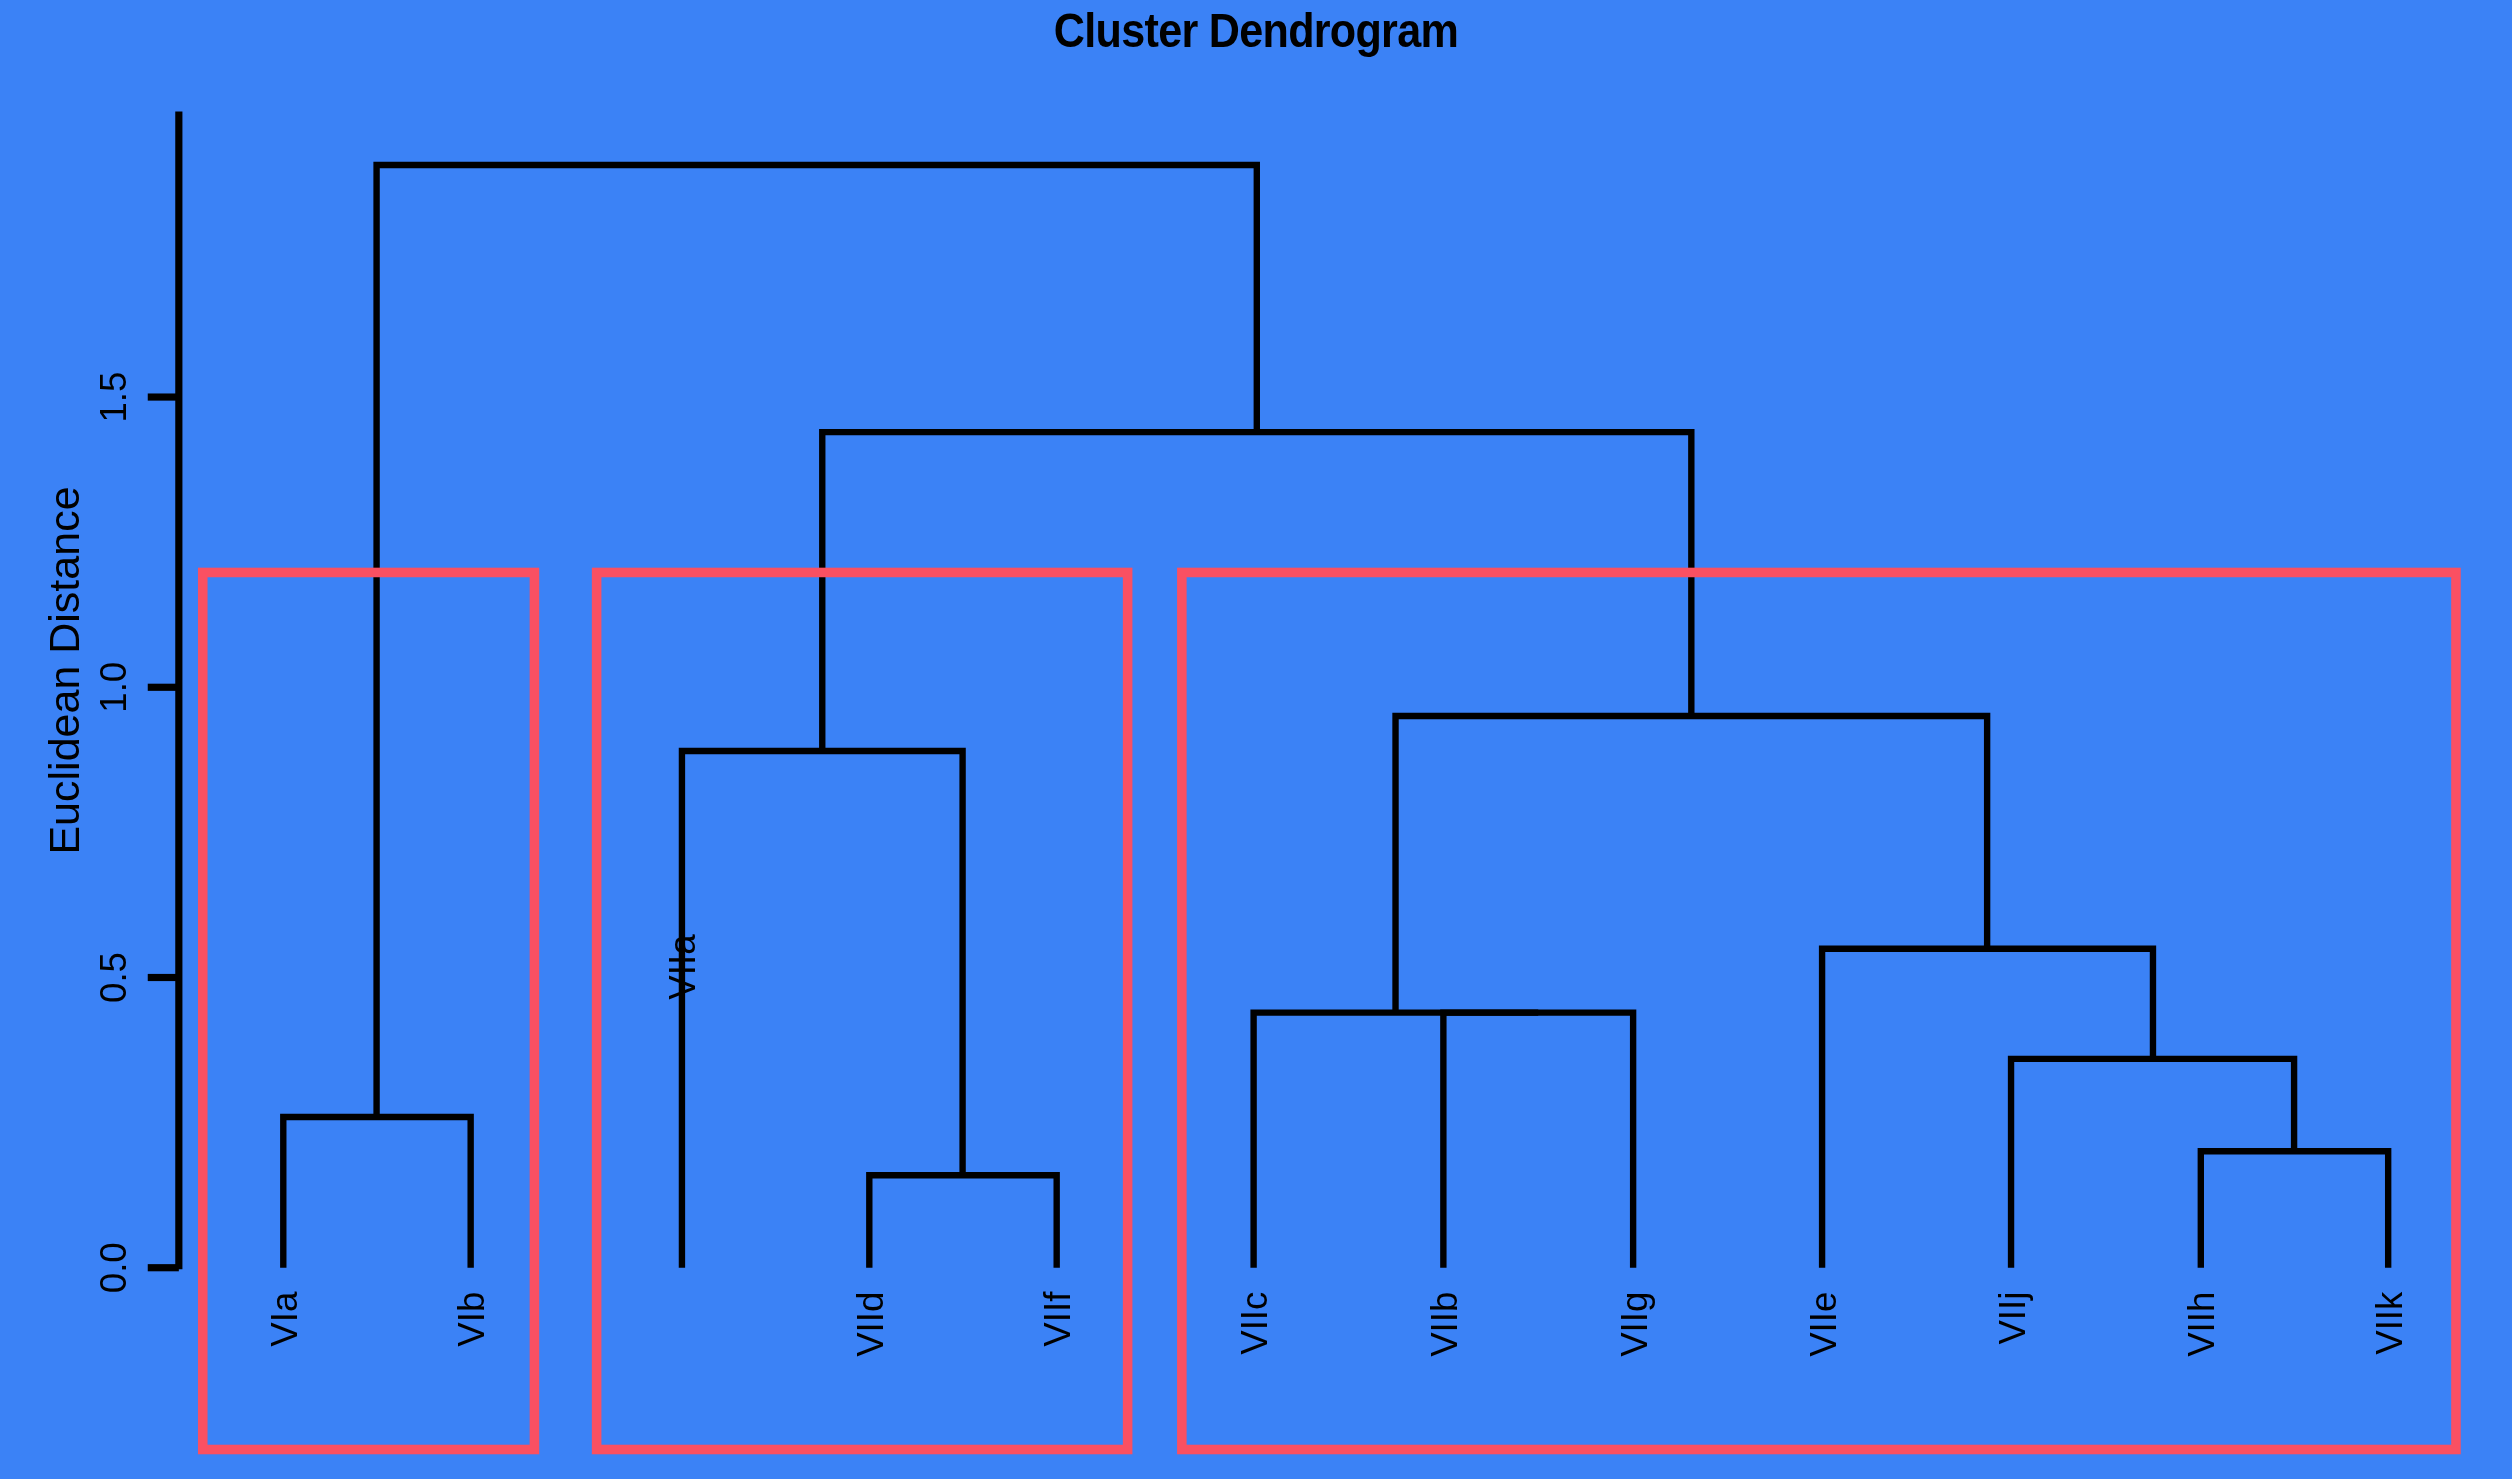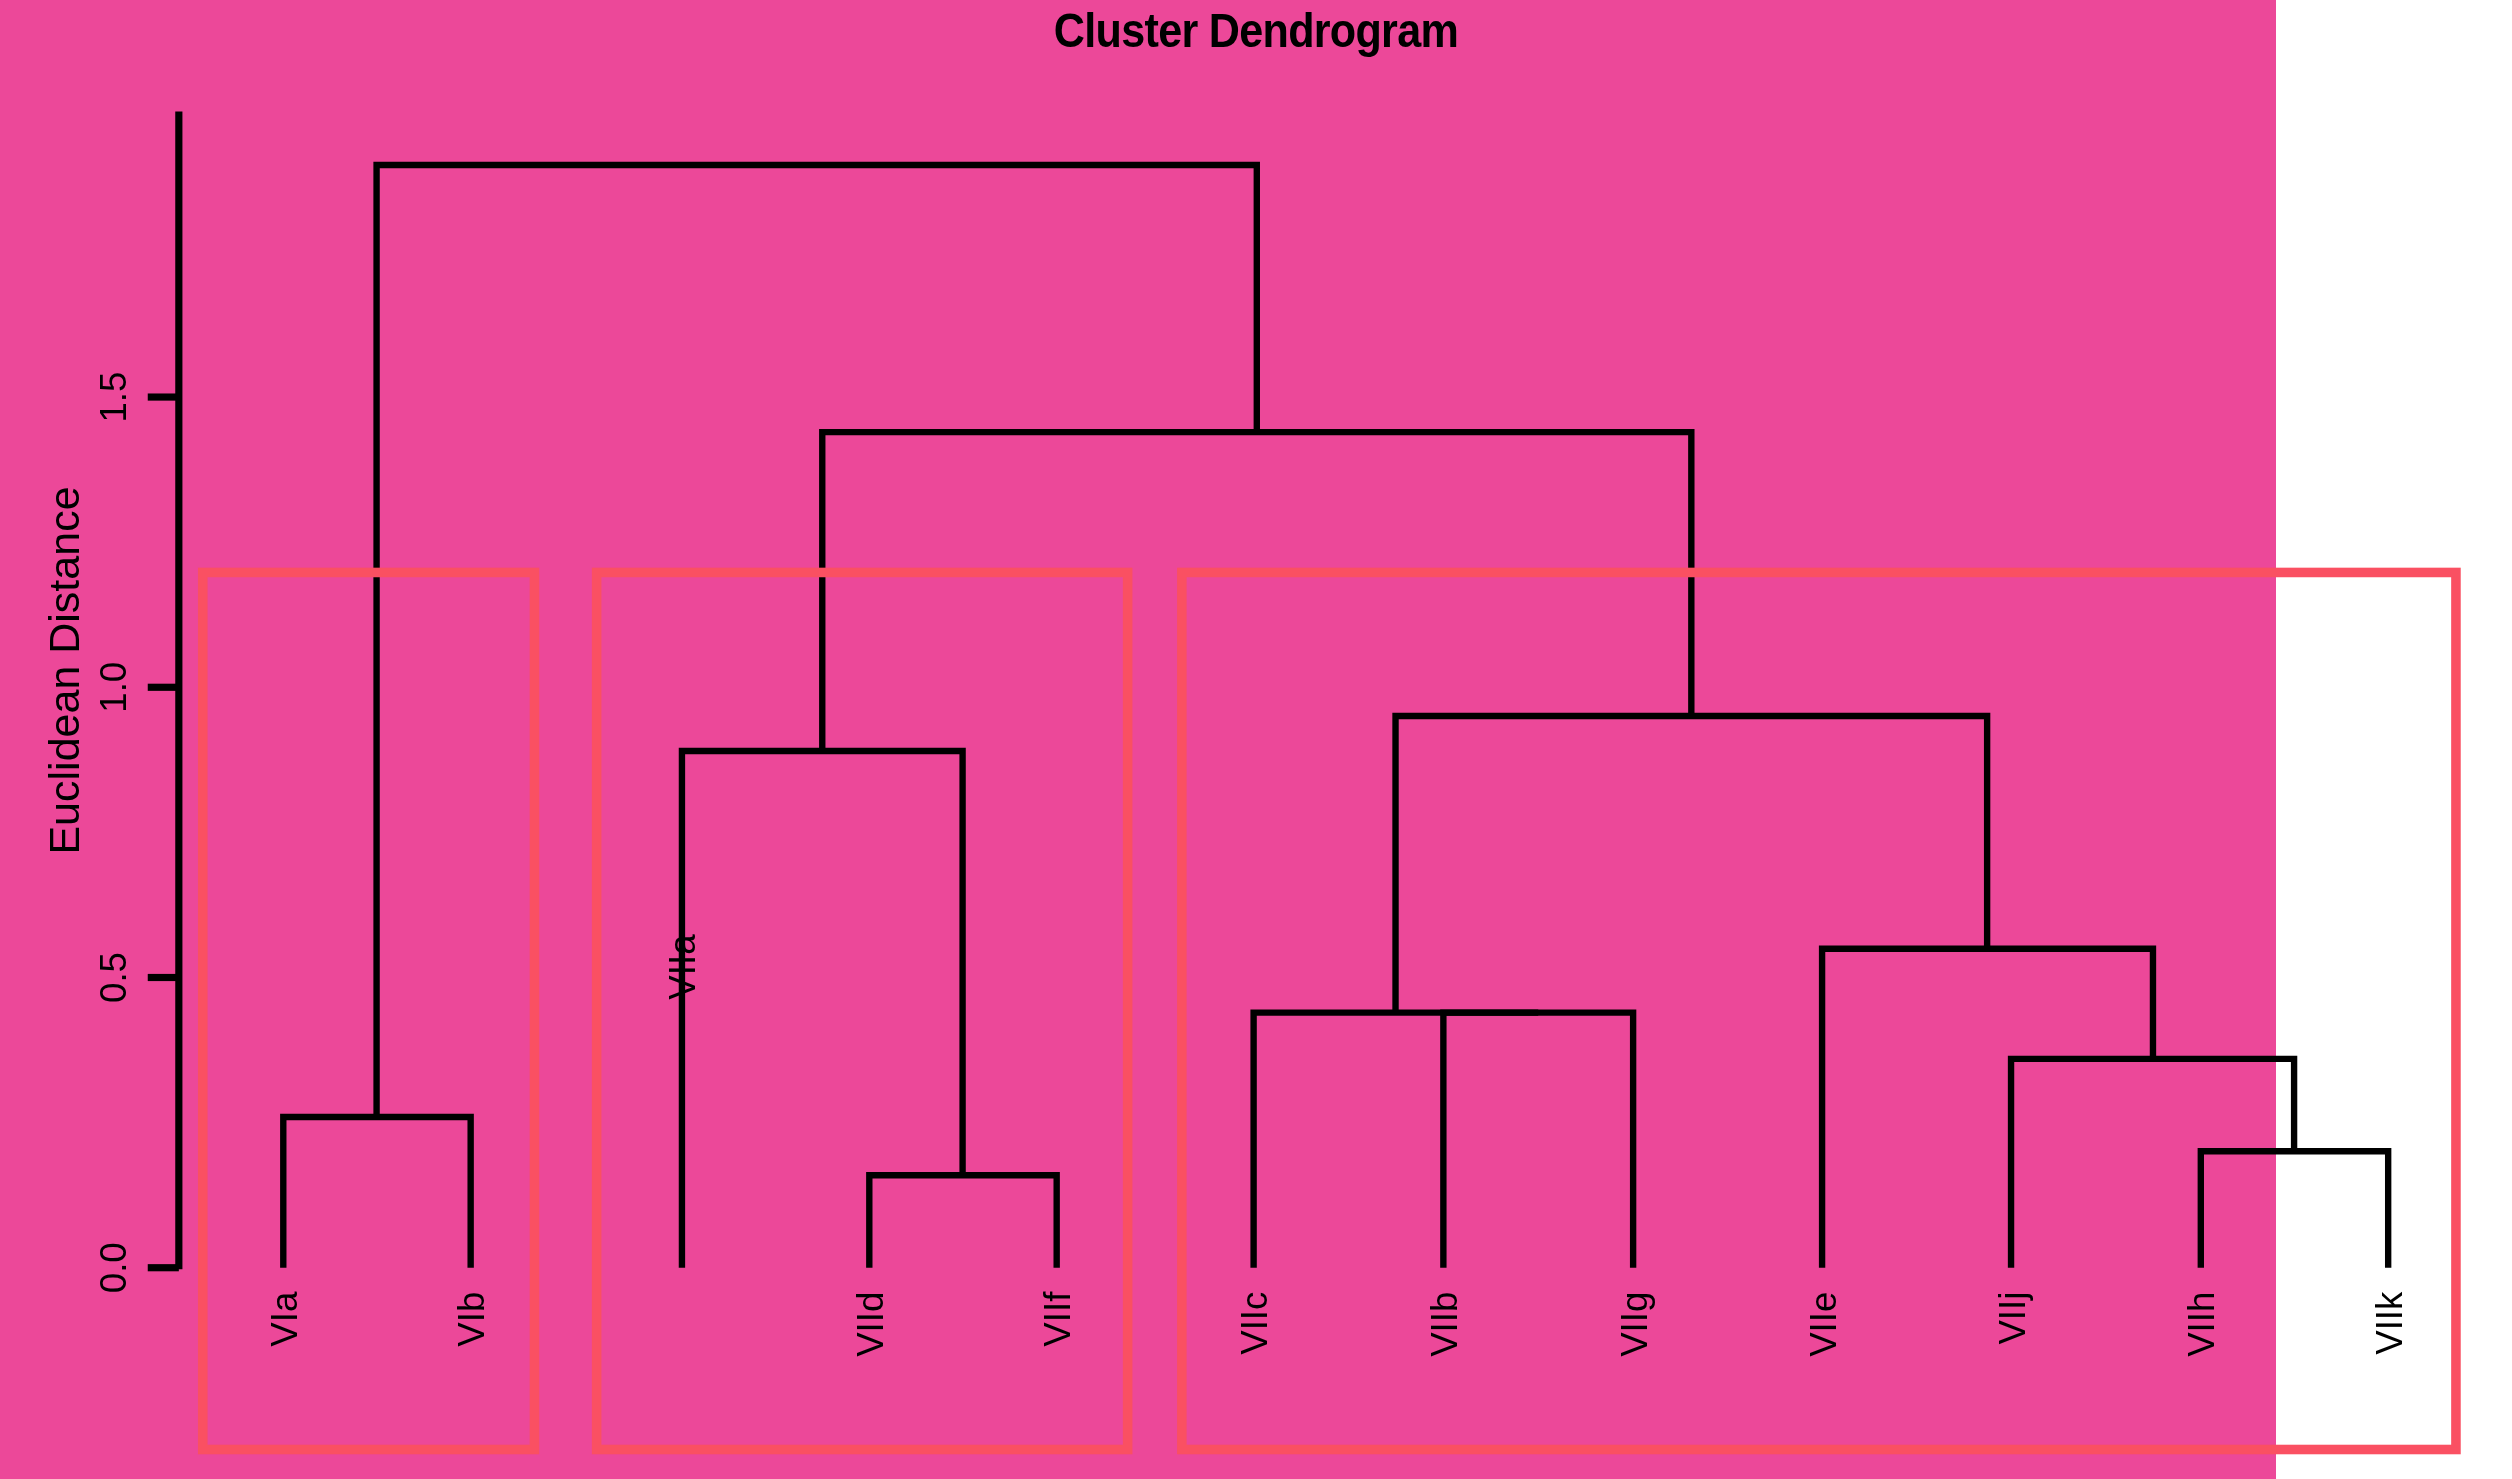--- a/index.html
+++ b/index.html
@@ -1,19 +1,19 @@
 <!DOCTYPE html>
 <html style="font-size:12.8px"><head>
 <meta charset="utf-8">
 <title>Cluster Dendrogram</title>
 <style>
   html,body{margin:0;padding:0;background:#ffffff;}
   body{width:2512px;height:1479px;overflow:hidden;
        font-family:"Liberation Sans",sans-serif;color:#000;}
-  #root{position:relative;width:2276px;height:1479px;background:#ec4899;}
+  #root{position:relative;width:2512px;height:1479px;background:#3b82f6;}
   #plot-title{
     position:absolute;left:0;top:1.6px;width:2512px;text-align:center;
     font-family:"Liberation Sans",sans-serif;
     font-size:49px;font-weight:bold;letter-spacing:-0.8px;
     transform:scaleX(0.88);transform-origin:center top;
     white-space:nowrap;
   }
   #ylabel{
     position:absolute;left:-239px;top:646px;width:606px;text-align:center;
     font-size:43px;font-weight:normal;

